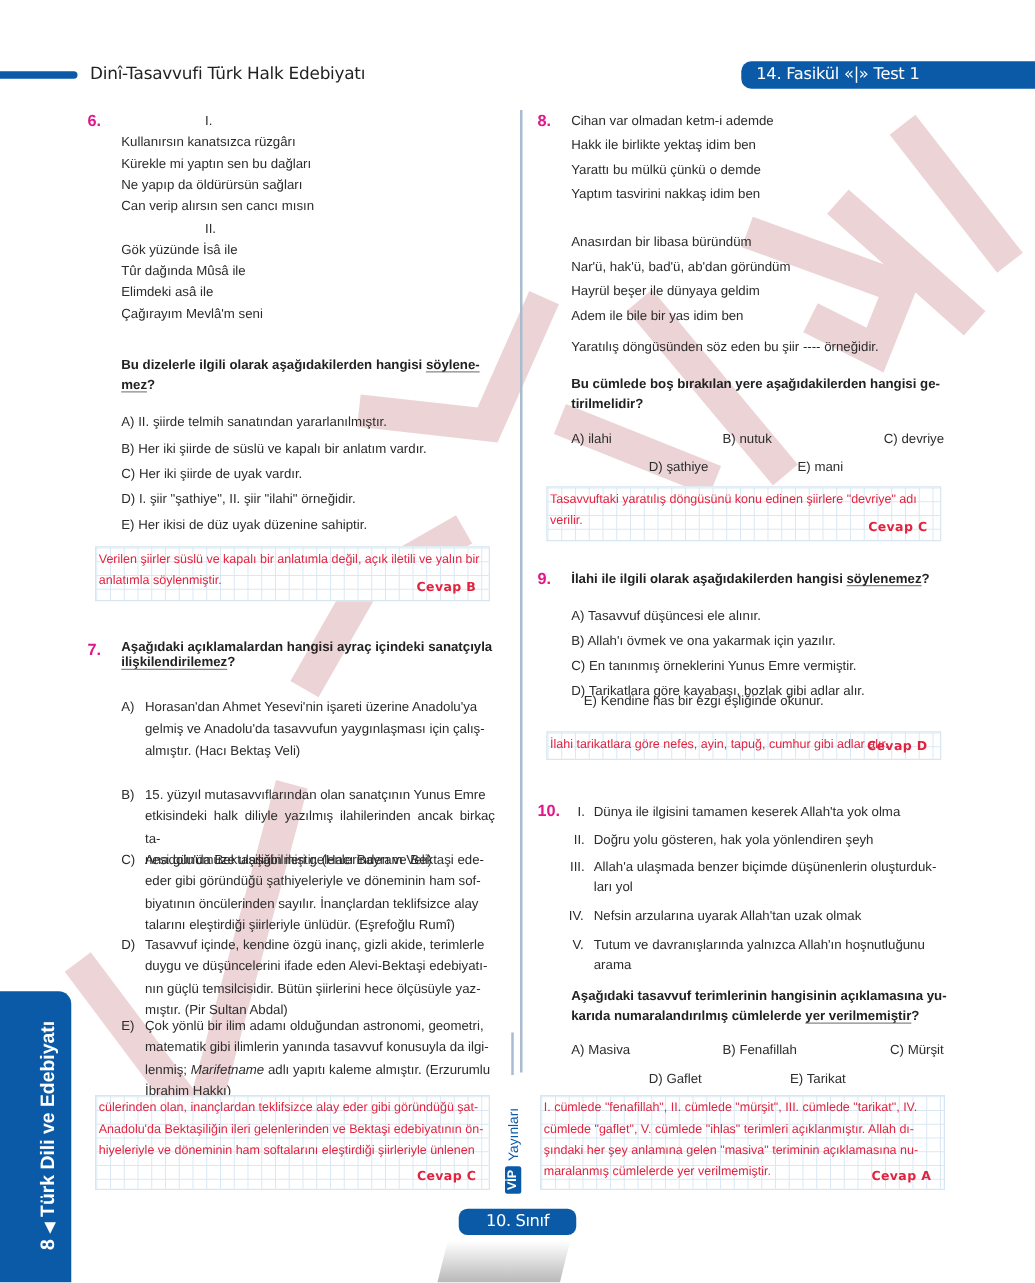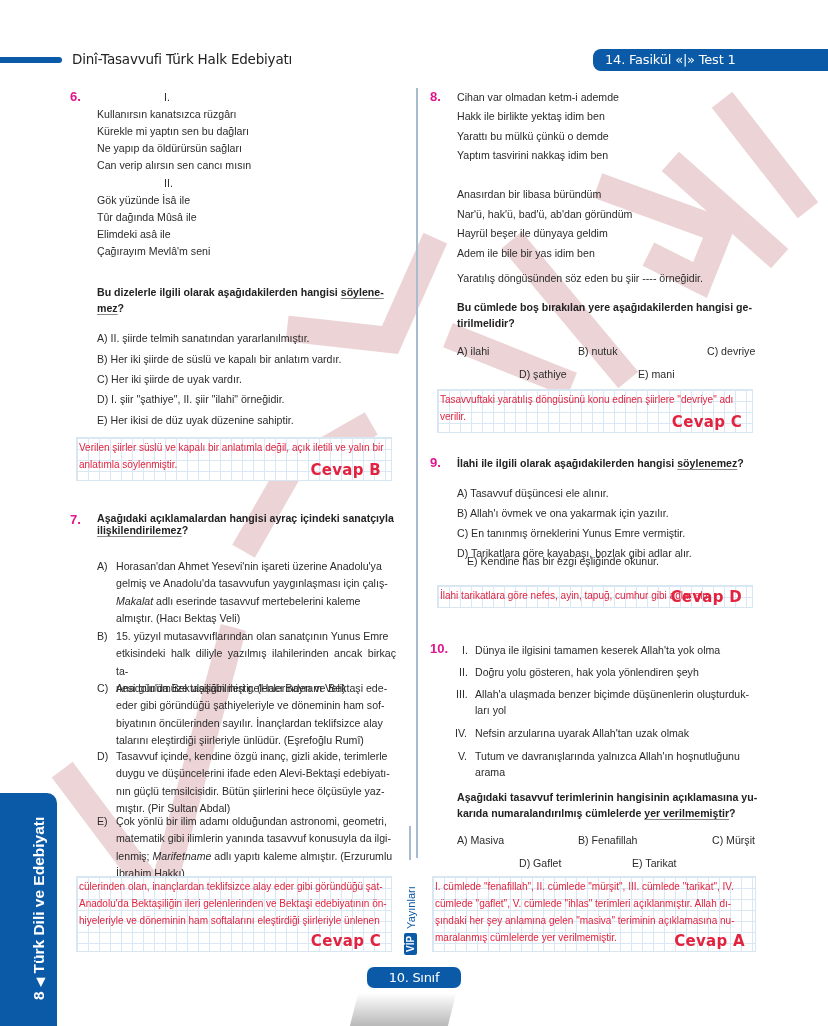--- a/index.html
+++ b/index.html
@@ -31,21 +31,21 @@
   .ans-box {
     position: absolute; z-index: 1;
     border: 1px solid #d8e6f2;
     background-color: #fff;
     background-image:
       linear-gradient(to right, #d9e8f4 1px, transparent 1px),
       linear-gradient(to bottom, #d9e8f4 1px, transparent 1px);
     background-size: 11px 11px;
     color: #e2233f; font-size: 10px; line-height: 17px; padding: 1px 2px;
   }
-  .ans-box .cevap { position: absolute; right: 10px; bottom: 1px; font-family: "DejaVu Sans", sans-serif; font-weight: bold; font-size: 15px; color: #e2233f; letter-spacing: 0.3px; }
+  .ans-box .cevap { position: absolute; right: 10px; bottom: 1px; font-family: "DejaVu Sans", sans-serif; font-weight: bold; font-size: 10px; color: #e2233f; letter-spacing: 0.3px; }
 
   
   .side-tab { position: absolute; left: 0; top: 793px; width: 57px; height: 233px; background: #0a5aa8; border-radius: 0 10px 0 0; z-index: 2; }
   .side-tab-text { position: absolute; left: 30px; top: 1000px; transform-origin: 0 0; transform: rotate(-90deg); white-space: nowrap; color: #fff; font-weight: bold; font-size: 15.5px; z-index: 3; }
 
   .vip-vert { position: absolute; left: 404px; top: 955px; transform-origin: 0 0; transform: rotate(-90deg); white-space: nowrap; z-index: 3; display: flex; align-items: center; gap: 4px; }
   .vip-logo { background: #0a5aa8; color: #fff; font-weight: bold; font-size: 10px; padding: 1px 3px; border-radius: 2px; }
   .vip-text { color: #0a5aa8; font-size: 11px; }
   .vip-line { position: absolute; left: 409px; top: 826px; width: 1.5px; height: 34px; background: #a9bccf; z-index: 1; }
 
@@ -103,21 +103,20 @@
 
 <div class="col col-left" style="top:512px;">
   <span class="qnum" style="left:0;top:0;">7.</span>
   <span class="line bold" style="left:27px;top:0;">Aşağıdaki açıklamalardan hangisi ayraç içindeki sanatçıyla</span>
   <span class="line bold" style="left:27px;top:12px;"><span class="ul">ilişkilendirilemez</span><span>?</span></span>
 
   <span class="line" style="left:27px;top:48px;">A)</span>
   <div class="para" style="left:46px;top:46px;width:280px;">
     <div>Horasan'dan Ahmet Yesevi'nin işareti üzerine Anadolu'ya</div>
     <div>gelmiş ve Anadolu'da tasavvufun yaygınlaşması için çalış-</div>
-    <div><span class="it">Makalat</span> adlı eserinde tasavvuf mertebelerini kaleme</div>
     <div>almıştır. (Hacı Bektaş Veli)</div>
   </div>
 
   <span class="line" style="left:27px;top:118px;">B)</span>
   <div class="para" style="left:46px;top:116px;width:280px;">
     <div>15. yüzyıl mutasavvıflarından olan sanatçının Yunus Emre</div>
     <div>etkisindeki halk diliyle yazılmış ilahilerinden ancak birkaç ta-</div>
     <div>nesi günümüze ulaşabilmiştir. (Hacı Bayram Veli)</div>
   </div>
 

